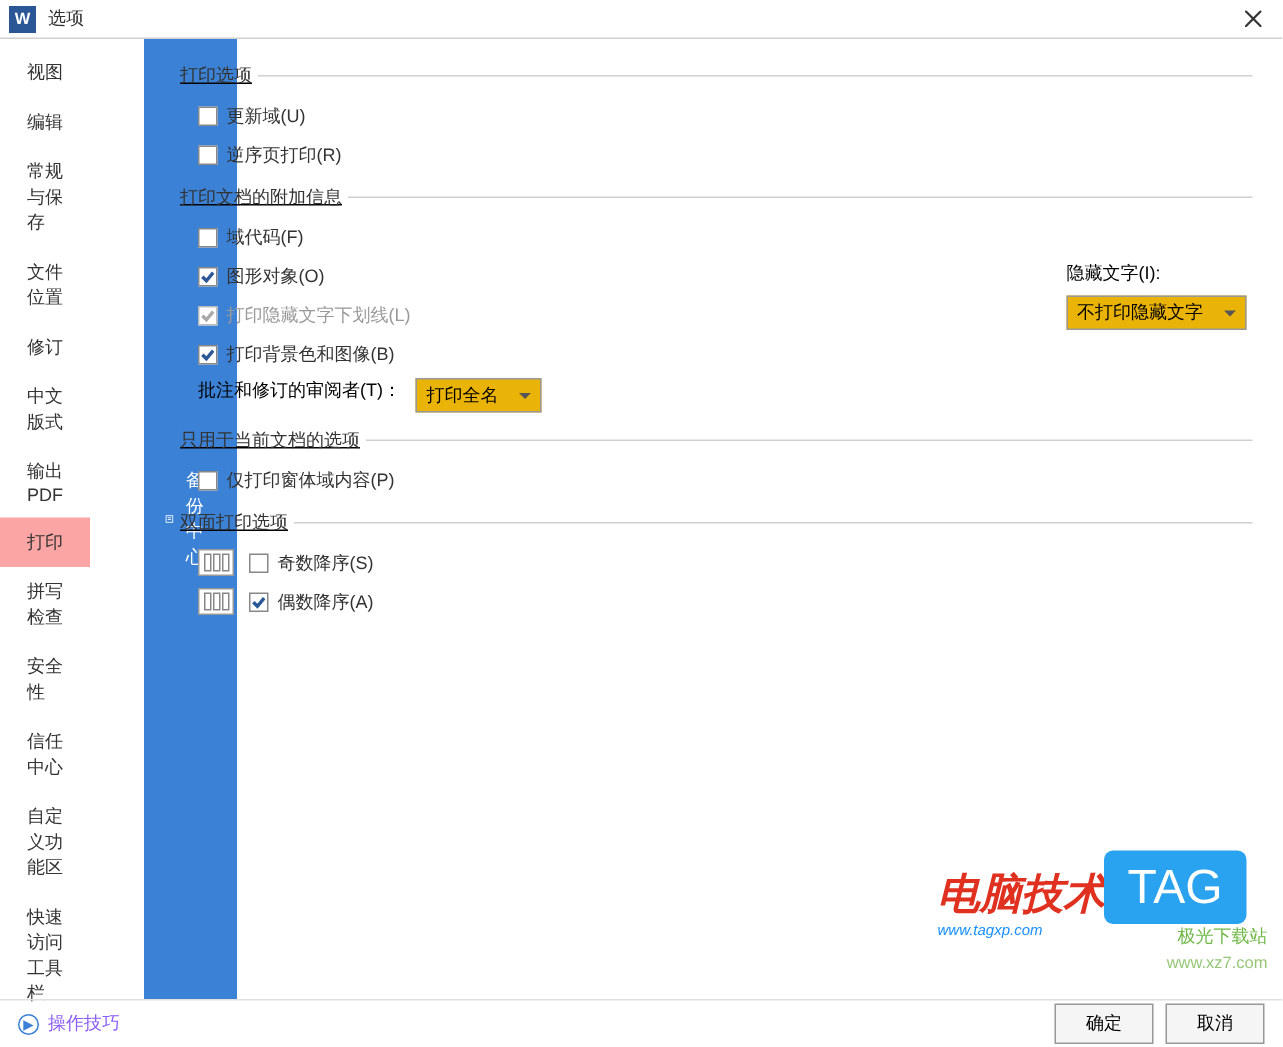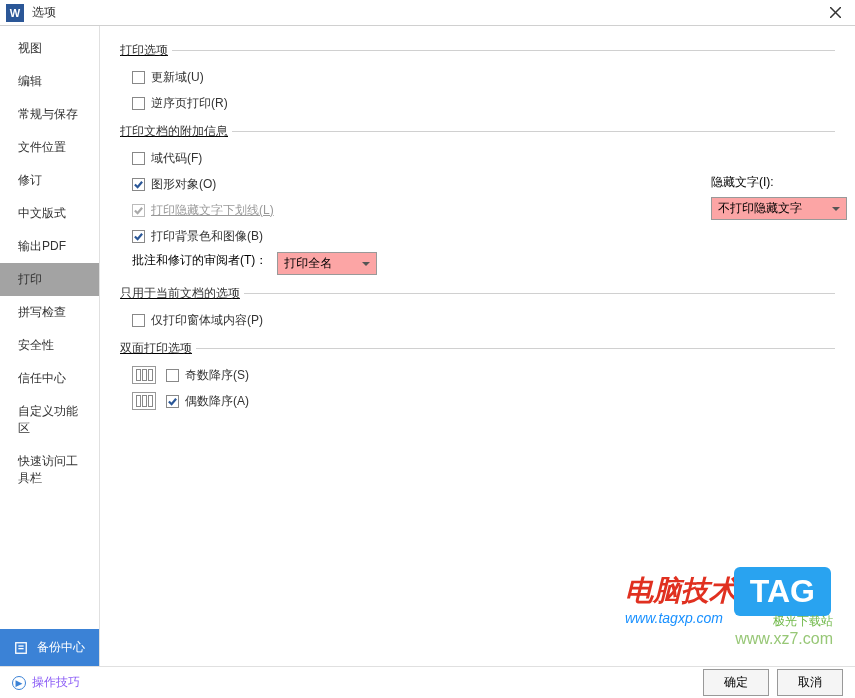--- a/index.html
+++ b/index.html
@@ -6,65 +6,65 @@
     body { background: #fff; width: 855px; height: 698px; overflow: hidden; position: relative; }
     
     .titlebar { height: 26px; background: #fff; border-bottom: 1px solid #d0d0d0; display: flex; align-items: center; padding: 0; }
     .titlebar-icon { width: 18px; height: 18px; background: #2b5797; margin-left: 6px; display: flex; align-items: center; justify-content: center; color: #fff; font-weight: bold; font-size: 11px; }
     .titlebar-title { margin-left: 8px; color: #333; }
     .titlebar-close { margin-left: auto; width: 40px; height: 26px; display: flex; align-items: center; justify-content: center; cursor: pointer; }
     .titlebar-close svg { width: 11px; height: 11px; stroke: #333; stroke-width: 1.5; }
     
     .main { display: flex; height: 640px; }
     
-    .sidebar { width: 100px; border-right: 1px solid #e0e0e0; display: flex; flex-direction: column; gap: 36px; }
+    .sidebar { width: 100px; border-right: 1px solid #e0e0e0; display: flex; flex-direction: row; gap: 36px; }
     .sidebar-items { flex: 1; padding-top: 6px; }
     .sidebar-item { padding: 8px 18px; color: #333; cursor: pointer; }
-    .sidebar-item.active { background: #a3a3a3; }
+    .sidebar-item.active { background: #fca5a5; }
     .backup-center { background: #3b82d6; color: #fff; padding: 10px 14px; display: flex; align-items: center; gap: 8px; cursor: pointer; justify-content: space-between; }
     .backup-icon { width: 14px; height: 14px; fill: #fff; }
     
     .content { flex: 1; padding: 16px 20px; position: relative; }
     
     .group { margin-bottom: 10px; }
     .group-header { display: flex; align-items: center; gap: 4px; margin-bottom: 8px; text-decoration: underline; }
     .group-title { color: #333; white-space: nowrap; }
     .group-line { flex: 1; height: 1px; background: #d0d0d0; }
     .group-body { padding-left: 12px; }
     
     .checkbox-row { display: flex; align-items: center; gap: 6px; margin-bottom: 6px; color: #333; height: 20px; }
-    .checkbox-row.disabled { color: #999; text-decoration: underline; }
+    .checkbox-row.disabled { color: #999; }
     .cb { width: 13px; height: 13px; border: 1px solid #888; background: #fff; display: inline-flex; align-items: center; justify-content: center; cursor: pointer; }
     .cb.disabled { border-color:#bbb; }
     .cb-check { width: 9px; height: 9px; stroke: #2b5797; stroke-width: 2.5; fill: none; }
     .cb.disabled .cb-check { stroke:#aaa; }
     
     .inline-row { display: flex; align-items: flex-start; gap: 10px; margin-top: 4px; }
-    .select-box { border: 1px solid #999; background: #fca5a5; padding: 2px 6px; display: inline-flex; align-items: center; gap: 30px; cursor: pointer; min-width: 76px; }
+    .select-box { border: 1px solid #999; background: #eab308; padding: 2px 6px; display: inline-flex; align-items: center; gap: 14px; cursor: pointer; min-width: 76px; }
     .select-arrow { width:0; height:0; border-left: 4px solid transparent; border-right: 4px solid transparent; border-top: 4px solid #555; }
     
-    .hidden-text-block { position: absolute; right: 8px; top: 148px; }
+    .hidden-text-block { position: absolute; right: 24px; top: 148px; }
     .hidden-label { margin-bottom: 6px; display:block; }
     .select-box.wide { min-width: 110px; }
     
     .duplex-icon { width: 24px; height: 18px; border: 1px solid #999; display:inline-flex; align-items:center; justify-content:center; gap:1px; background:#fff; margin-right: 4px;}
     .page-ic { width:5px; height:12px; border:1px solid #888; display:inline-block;}
     
     .footer { position: absolute; bottom: 0; left: 0; right: 0; height: 32px; border-top: 1px solid #e0e0e0; display: flex; align-items: center; padding: 0 12px; }
     .help-icon { width: 14px; height: 14px; border: 1.5px solid #3b82d6; border-radius: 50%; display:flex; align-items:center; justify-content:center; color:#3b82d6; font-size:9px; margin-right: 6px;}
     .help-text { color: #8b5cf6; cursor: pointer; }
     .footer-buttons { margin-left: auto; display: flex; gap: 8px; }
     .btn { border: 1px solid #999; padding: 4px 20px; background: #f5f5f5; cursor: pointer; }
     
     .watermark1 { position:absolute; right:90px; bottom:40px; pointer-events:none; }
     .wm-red { color:#e03020; font-size:28px; font-weight:bold; font-style:italic;}
-    .wm-blue { color:#1890ff; font-size:14px; font-style:italic;}
-    .tag-box { position:absolute; right:24px; bottom:50px; background:#29a3f0; color:#fff; font-size:32px; font-weight:bold; padding: 6px 16px; border-radius:6px; pointer-events:none;}
-    .jg { position:absolute; right:22px; bottom:18px; color:#6fb848; font-size:13px; pointer-events:none; text-align:right;}
-    .jg2 { color:#97c776; font-size:16px;}
+    .wm-blue { color:#1890ff; font-size:10px; font-style:italic;}
+    .tag-box { position:absolute; right:24px; bottom:50px; background:#29a3f0; color:#fff; font-size:32px; font-weight:normal; padding: 6px 16px; border-radius:6px; pointer-events:none;}
+    .jg { position:absolute; right:10px; bottom:18px; color:#6fb848; font-size:13px; pointer-events:none; text-align:right;}
+    .jg2 { color:#97c776; font-size:11px;}
   </style>
 </head>
 <body>
 
 <div class="titlebar">
   <div class="titlebar-icon">W</div>
   <span class="titlebar-title">选项</span>
   <div class="titlebar-close">
     <svg viewBox="0 0 11 11">
         <line x1="0" y1="0" x2="11" y2="11"></line>

